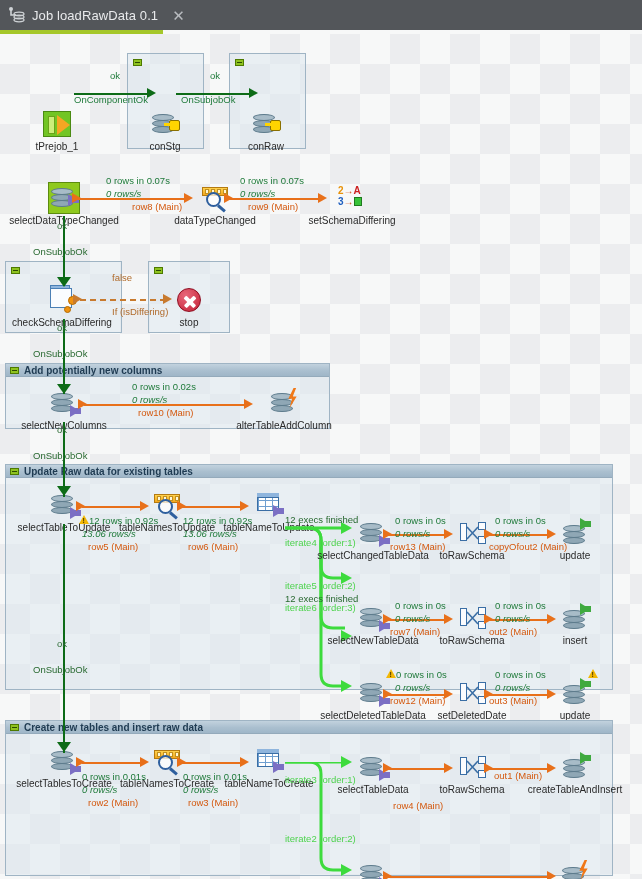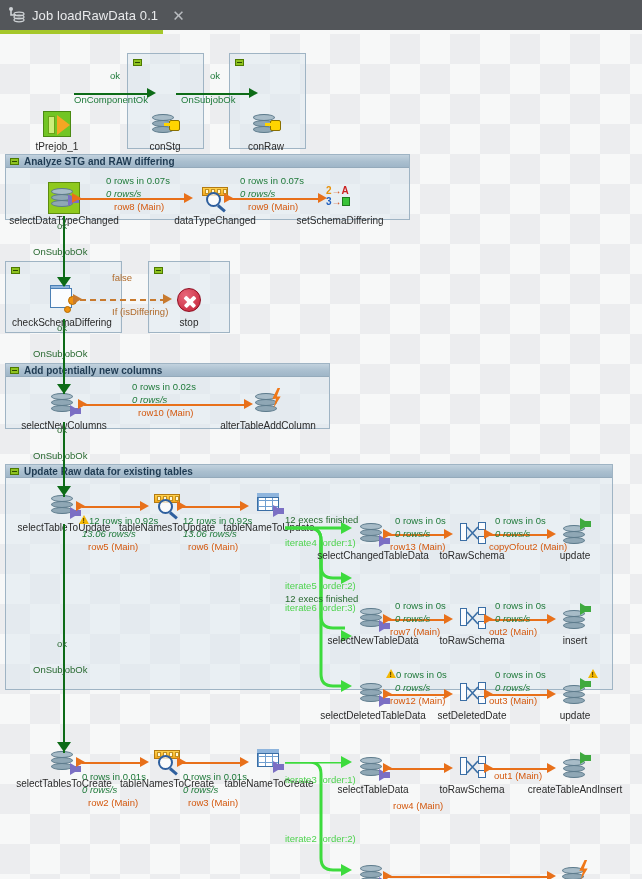--- a/index.html
+++ b/index.html
@@ -333,26 +333,20 @@
       <span class="lbl green" style="left:74px; top:60px;">OnComponentOk</span>
     </div>
 
     <div class="lnk">
       <div class="lnk-line green" style="left:176px; top:59px; width:78px;"></div>
       <div class="tri-r green" style="left:249px; top:54px;"></div>
       <span class="lbl green" style="left:210px; top:36px;">ok</span>
       <span class="lbl green" style="left:181px; top:60px;">OnSubjobOk</span>
     </div>
 
-    <div class="subjob" style="left:5px; top:120px; width:405px; height:66px;">
-      <div class="subjob-head">
-        <span class="collapse-box"></span>
-        <span class="subjob-title">Analyze STG and RAW differing</span>
-      </div>
-    </div>
 
     <div class="comp" style="left:48px; top:148px;">
       <div class="comp-icon" style="background:#8fc91e;border:1px solid #5c8c0e;">
         <span class="db" style="left:2px;top:5px;">
             <i></i>
             <i></i>
             <i></i>
           </span>
           <span class="arrow-purple" style="right:1px;bottom:7px;"></span>
       </div>
@@ -366,37 +360,37 @@
               <span style="left:8px"></span>
               <span style="left:14px"></span>
               <span style="left:20px"></span>
             </span>
             <span class="mag-glass"></span>
             <span class="mag-handle"></span>
           </span>
       </div>
       <span class="comp-label">dataTypeChanged</span>
     </div>
-    <div class="comp" style="left:324px; top:148px;">
+    <div class="comp" style="left:336px; top:148px;">
       <div class="comp-icon">
         <span class="convicon">
           <span class="row r1"><span class="num1">2</span><span class="ar">→</span><span class="ltrA">A</span></span>
           <span class="row r2"><span class="num2">3</span><span class="ar">→</span><span class="ltrB"></span></span>
         </span>
       </div>
       <span class="comp-label">setSchemaDiffering</span>
     </div>
 
     <div class="lnk">
       <div class="lnk-line" style="left:78px; top:164px; width:110px;"></div>
       <div class="tri-r" style="left:72px; top:159px;"></div>
       <div class="tri-r" style="left:184px; top:159px;"></div>
       <span class="lbl green" style="left:106px; top:141px;">0 rows in 0.07s</span>
       <span class="lbl green ital" style="left:106px; top:154px;">0 rows/s</span>
-      <span class="lbl orange" style="left:114px; top:167px;">row8 (Main)</span>
+      <span class="lbl orange" style="left:132px; top:167px;">row8 (Main)</span>
     </div>
     <div class="lnk">
       <div class="lnk-line" style="left:228px; top:164px; width:95px;"></div>
       <div class="tri-r" style="left:224px; top:159px;"></div>
       <div class="tri-r" style="left:318px; top:159px;"></div>
       <span class="lbl green" style="left:240px; top:141px;">0 rows in 0.07s</span>
       <span class="lbl green ital" style="left:240px; top:154px;">0 rows/s</span>
       <span class="lbl orange" style="left:248px; top:167px;">row9 (Main)</span>
     </div>
 
@@ -446,21 +440,21 @@
       <div class="comp-icon">
         <span class="db">
             <i></i>
             <i></i>
             <i></i>
           </span>
           <span class="arrow-purple"></span>
       </div>
       <span class="comp-label">selectNewColumns</span>
     </div>
-    <div class="comp" style="left:252px; top:353px;text-decoration:underline;">
+    <div class="comp" style="left:268px; top:353px;text-decoration:underline;">
       <div class="comp-icon">
         <span class="db">
             <i></i>
             <i></i>
             <i></i>
           </span>
           <span class="bolt"></span>
       </div>
       <span class="comp-label">alterTableAddColumn</span>
     </div>
@@ -705,20 +699,26 @@
     <div class="lnk">
       <div class="lnk-line" style="left:489px; top:660px; width:62px;"></div>
       <div class="tri-r" style="left:484px; top:655px;"></div>
       <div class="tri-r" style="left:547px; top:655px;"></div>
       <div class="warn" style="left:588px; top:635px;"></div>
       <span class="lbl green" style="left:495px; top:635px;">0 rows in 0s</span>
       <span class="lbl green ital" style="left:495px; top:648px;">0 rows/s</span>
       <span class="lbl orange" style="left:489px; top:661px;">out3 (Main)</span>
     </div>
 
+    <div class="subjob" style="left:5px; top:686px; width:608px; height:156px;">
+      <div class="subjob-head">
+        <span class="collapse-box"></span>
+        <span class="subjob-title">Create new tables and insert raw data</span>
+      </div>
+    </div>
 
     <div class="comp" style="left:48px; top:711px;">
       <div class="comp-icon">
         <span class="db">
             <i></i>
             <i></i>
             <i></i>
           </span>
           <span class="arrow-purple"></span>
       </div>

